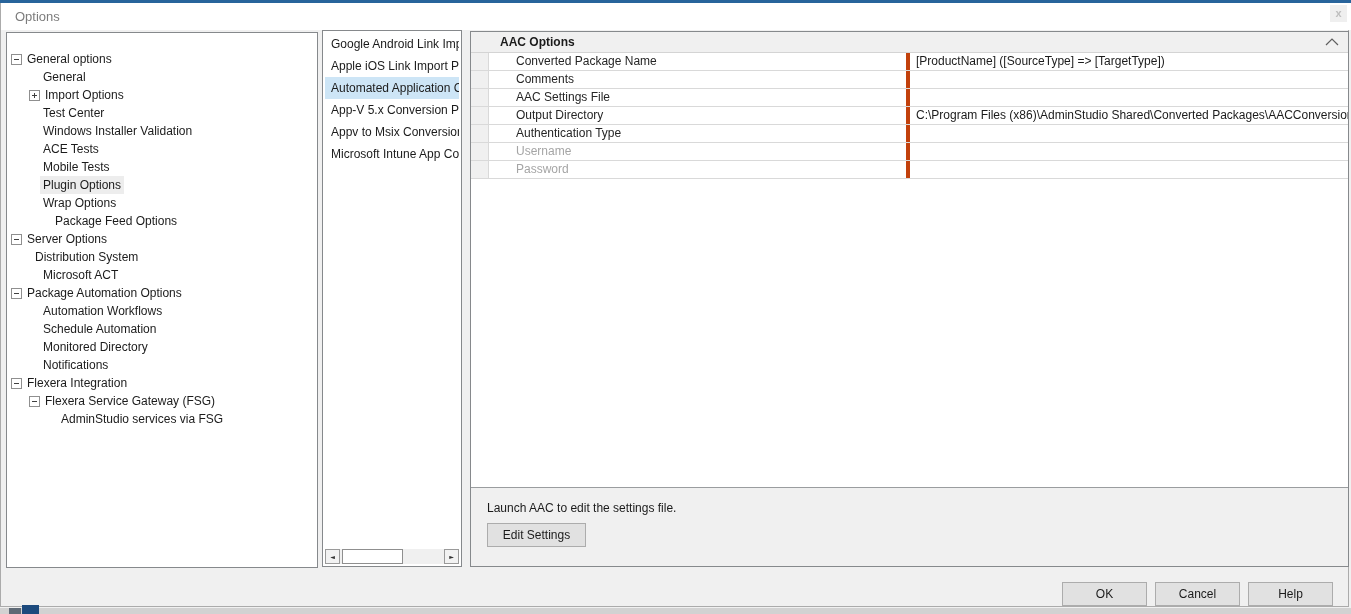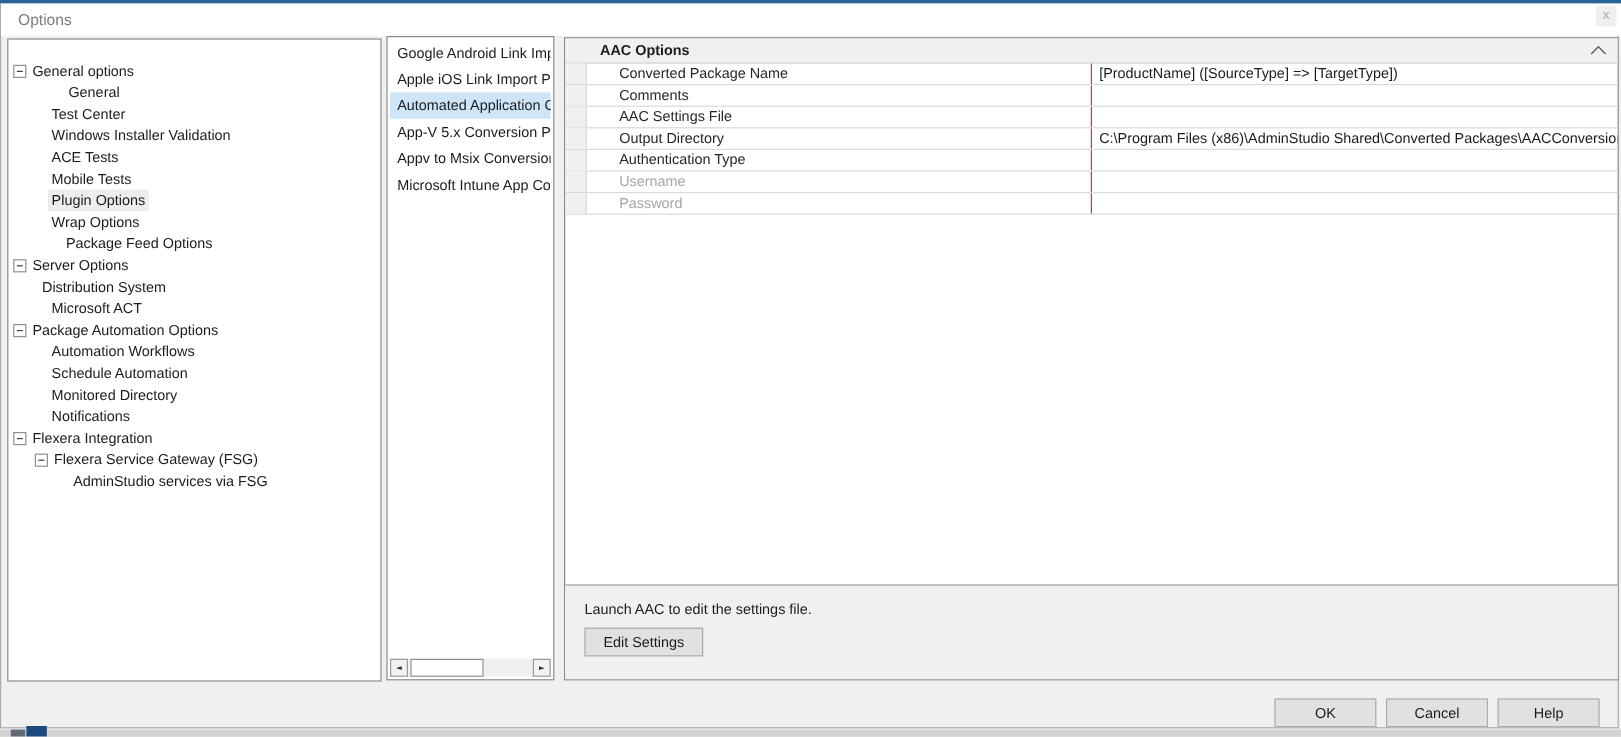--- a/index.html
+++ b/index.html
@@ -44,21 +44,21 @@
   
   .right-panel{position:absolute;left:470px;top:31px;width:879px;height:536px;
     border:1px solid #86898c;box-sizing:border-box;background:#fff;display:flex;flex-direction:column;}
   .grid-area{flex:1;overflow:hidden;}
   .grid-header{height:21px;background:#f0f0f0;border-bottom:1px solid #d4d4d4;
     display:flex;align-items:center;padding-left:29px;box-sizing:border-box;}
   .grid-title{font-weight:bold;}
   .grid-chevron{margin-left:auto;margin-right:9px;display:flex;align-items:center;}
   .grid-row{display:flex;height:18px;line-height:17px;border-bottom:1px solid #d9d9d9;box-sizing:border-box;}
   .g-gutter{width:18px;background:#f0f0f0;border-right:1px solid #d9d9d9;box-sizing:border-box;}
-  .g-name{width:421px;padding-left:27px;box-sizing:border-box;border-right:1px solid #c2410c;
+  .g-name{width:421px;padding-left:27px;box-sizing:border-box;border-right:4px solid #c2410c;
     white-space:nowrap;overflow:hidden;color:#262626;}
   .g-name.disabled{color:#a5a5a5;}
   .g-value{flex:1;padding-left:6px;white-space:nowrap;overflow:hidden;color:#1b1b1b;}
   .launch-area{height:78px;background:#f0f0f0;border-top:1px solid #9a9d9f;position:relative;}
   .launch-hint{position:absolute;left:16px;top:13px;}
   .win-btn{font-family:"Liberation Sans",sans-serif;font-size:12px;color:#1b1b1b;
     background:#e1e1e1;border:1px solid #acacac;box-sizing:border-box;cursor:default;}
   .edit-btn{position:absolute;left:16px;top:35px;width:99px;height:24px;}
   .dlg-btn{position:absolute;top:582px;width:85px;height:24px;}
   .btn-ok{left:1062px;}
@@ -82,21 +82,25 @@
     <span class="title-text">Options</span>
   </div>
   <div class="close-btn">
     <span>x</span>
   </div>
 
   <div class="tree-panel" id="treePanel">
       <div class="tree-row"><span class="tree-box minus" style="left: 4px;">
           <i class="h"></i>
         </span><span class="tree-label" style="margin-left: 17px;">General options</span></div>
-      <div class="tree-row"><span class="tree-label" style="margin-left: 47px;">General</span></div>
+      <div class="tree-row"><span class="tree-label" style="margin-left: 33px;">General</span></div>
+      <div class="tree-row"><span class="tree-box plus" style="left: 22px;">
+          <i class="h"></i>
+          <i class="v"></i>
+        </span><span class="tree-label" style="margin-left: 35px;">Import Options</span></div>
       <div class="tree-row"><span class="tree-label" style="margin-left: 33px;">Test Center</span></div>
       <div class="tree-row"><span class="tree-label" style="margin-left: 33px;">Windows Installer Validation</span></div>
       <div class="tree-row"><span class="tree-label" style="margin-left: 33px;">ACE Tests</span></div>
       <div class="tree-row"><span class="tree-label" style="margin-left: 33px;">Mobile Tests</span></div>
       <div class="tree-row"><span class="tree-label selected" style="margin-left: 33px;">Plugin Options</span></div>
       <div class="tree-row"><span class="tree-label" style="margin-left: 33px;">Wrap Options</span></div>
       <div class="tree-row"><span class="tree-label" style="margin-left: 45px;">Package Feed Options</span></div>
       <div class="tree-row"><span class="tree-box minus" style="left: 4px;">
           <i class="h"></i>
         </span><span class="tree-label" style="margin-left: 17px;">Server Options</span></div>

